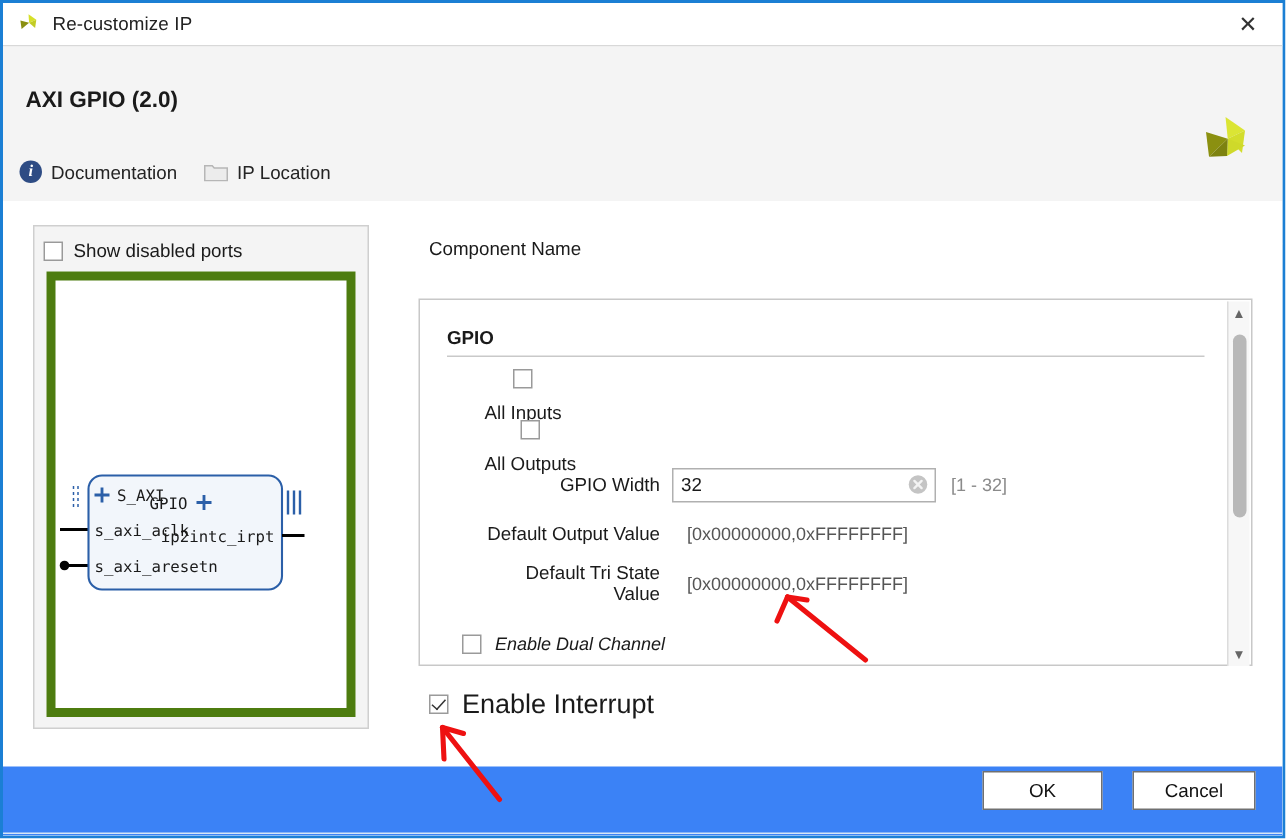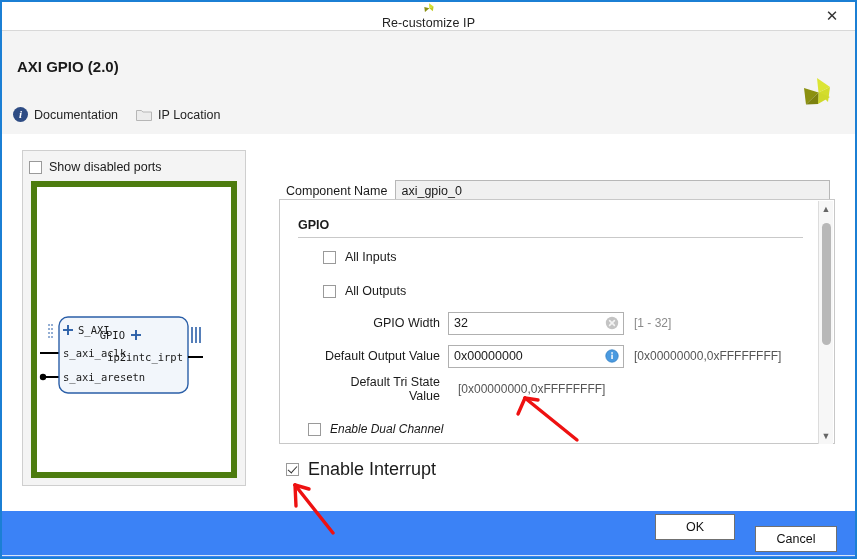--- a/index.html
+++ b/index.html
@@ -30,21 +30,20 @@
   .titlebar {
     position: absolute;
     left: 0; top: 0;
     width: 853px;
     height: 29px;
     background: #ffffff;
     border-bottom: 1px solid #d8d8d8;
     display: flex;
     align-items: center;
     box-sizing: border-box;
-    flex-direction: column;
   }
   .tb-icon {
     margin-left: 9px;
     margin-right: 8px;
     width: 16px; height: 16px;
     display: block;
   }
   .tb-title {
     font-size: 12.5px;
     color: #222;
@@ -180,21 +179,20 @@
     box-sizing: border-box;
     overflow: hidden;
   }
 
   
   .compname-row {
     position: absolute;
     left: 284px; top: 25px;
     display: flex;
     align-items: center;
-    margin-top: 21px;
   }
   .compname-label {
     font-size: 12.5px;
     color: #1a1a1a;
     margin-right: 8px;
   }
   .compname-input {
     width: 435px;
     height: 22px;
     box-sizing: border-box;
@@ -229,21 +227,21 @@
     height: 1px;
     background: #c9c9c9;
   }
 
   .frow {
     position: absolute;
     display: flex;
     align-items: center;
     height: 22px;
   }
-  .check-row { left: 43px; gap: 9px; }
+  .check-row { left: 43px; gap: 9px; flex-direction: column; }
   .check-row .lbl { font-size: 12.5px; color: #1a1a1a; }
 
   .field-row { left: 42px; width: 500px; }
   .field-label {
     width: 126px;
     text-align: right;
     font-size: 12.5px;
     color: #1a1a1a;
     padding-right: 8px;
     box-sizing: border-box;
@@ -340,21 +338,21 @@
     height: 26px;
     box-sizing: border-box;
     border: 1px solid #707070;
     background: #ffffff;
     font-family: "Liberation Sans", sans-serif;
     font-size: 12.5px;
     color: #111;
     cursor: default;
   }
   .btn-ok { left: 653px; width: 80px; }
-  .btn-cancel { left: 753px; width: 82px; margin-top: 12px; }
+  .btn-cancel { left: 753px; width: 82px; }
 
   
   .annot {
     position: absolute;
     left: 0; top: 0;
     width: 857px; height: 559px;
     pointer-events: none;
   }
 </style>
 </head>
@@ -442,21 +440,20 @@
             <line x1="163" y1="140" x2="163" y2="156"></line>
           </g>
 
           <line x1="151" y1="170" x2="166" y2="170" stroke="#000" stroke-width="2"></line>
         </svg>
       </div>
     </div>
 
     <div class="compname-row">
       <span class="compname-label">Component Name</span>
-      <input class="compname-input" type="text" value="axi_gpio_0" style="">
     </div>
 
     <div class="gpio-panel">
       <div class="gpio-title">GPIO</div>
       <div class="gpio-rule"></div>
 
       <div class="frow check-row" style="top:46px">
         <span class="cb"></span>
         <span class="lbl">All Inputs</span>
       </div>
@@ -476,29 +473,20 @@
               <line x1="4.6" y1="4.6" x2="9.4" y2="9.4"></line>
               <line x1="9.4" y1="4.6" x2="4.6" y2="9.4"></line>
             </g>
           </svg>
         </span>
         <span class="field-range dim">[1 - 32]</span>
       </div>
 
       <div class="frow field-row" style="top:145px">
         <span class="field-label">Default Output Value</span>
-        <span class="field-input-wrap">
-          <input class="field-input" type="text" value="0x00000000" style="">
-          <svg class="field-icon" viewBox="0 0 14 14">
-            <circle cx="7" cy="7" r="6.2" fill="#4a9ae0"></circle>
-            <circle cx="7" cy="7" r="6.2" fill="none" stroke="#3580c4" stroke-width="0.8"></circle>
-            <rect x="6.3" y="5.6" width="1.5" height="4.4" fill="#ffffff"></rect>
-            <rect x="6.3" y="3.2" width="1.5" height="1.6" fill="#ffffff"></rect>
-          </svg>
-        </span>
         <span class="field-range">[0x00000000,0xFFFFFFFF]</span>
       </div>
 
       <div class="frow field-row" style="top:178px">
         <span class="field-label">Default Tri State Value</span>
         <span class="field-range">[0x00000000,0xFFFFFFFF]</span>
       </div>
 
       <div class="frow dual-row" style="top:218px">
         <span class="cb"></span>

